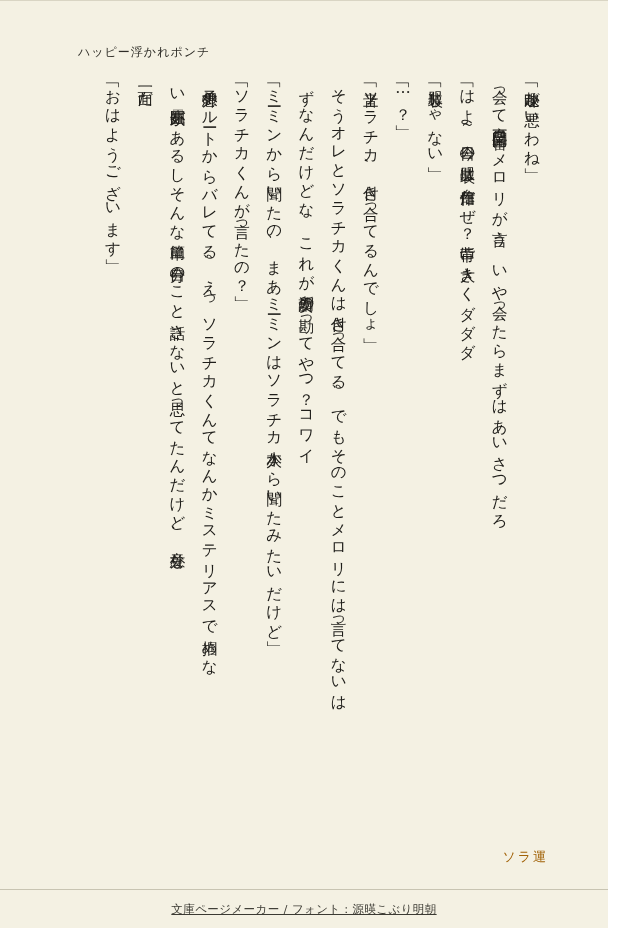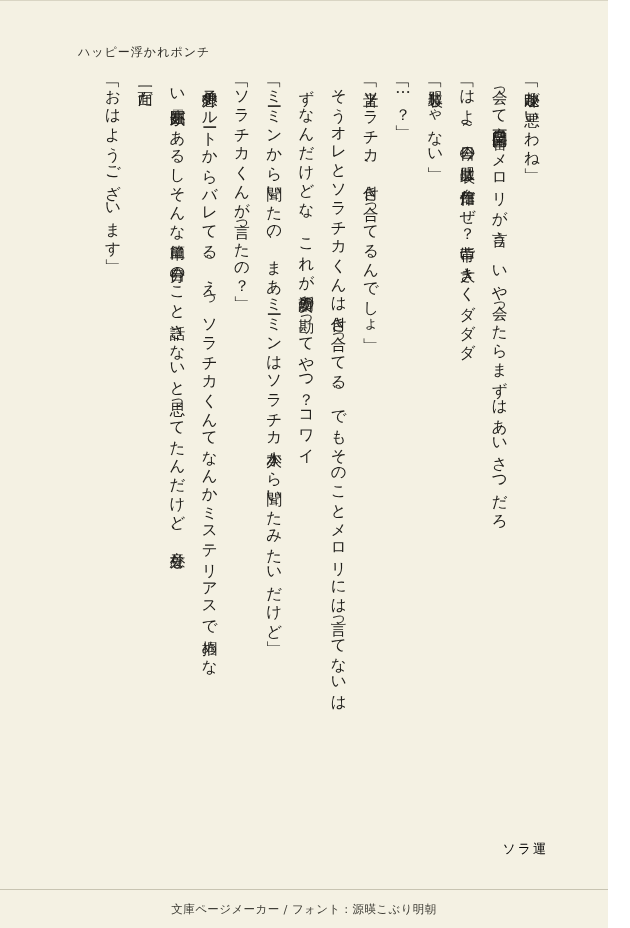--- a/index.html
+++ b/index.html
@@ -41,20 +41,21 @@
     background: #f4f1e3;
     display: flex;
     align-items: center;
     justify-content: center;
   }
   .footer-text {
     font-size: 11.5px;
     color: #3b3a33;
     font-family: "DejaVu Serif", serif;
     letter-spacing: 0.4px;
+    text-decoration: underline;
   }
   .header-title {
     position: absolute;
     top: 44px;
     left: 78px;
     font-size: 12px;
     color: #2e2d27;
     letter-spacing: 1px;
     font-family: "DejaVu Serif", serif;
   }
@@ -74,24 +75,24 @@
     letter-spacing: 1.2px;
     text-align: start;
   }
   .body-text p {
     margin: 0;
     padding: 0;
   }
   .signature {
     position: absolute;
     right: 60px;
-    bottom: 70px;
+    bottom: 62px;
     writing-mode: horizontal-tb;
     font-size: 13px;
-    color: #000000;
+    color: #a16207;
     letter-spacing: 2px;
     font-family: "DejaVu Serif", serif;
   }
 </style>
 </head>
 <body>
 
 <div class="page">
 
   <div class="frame-top"></div>

